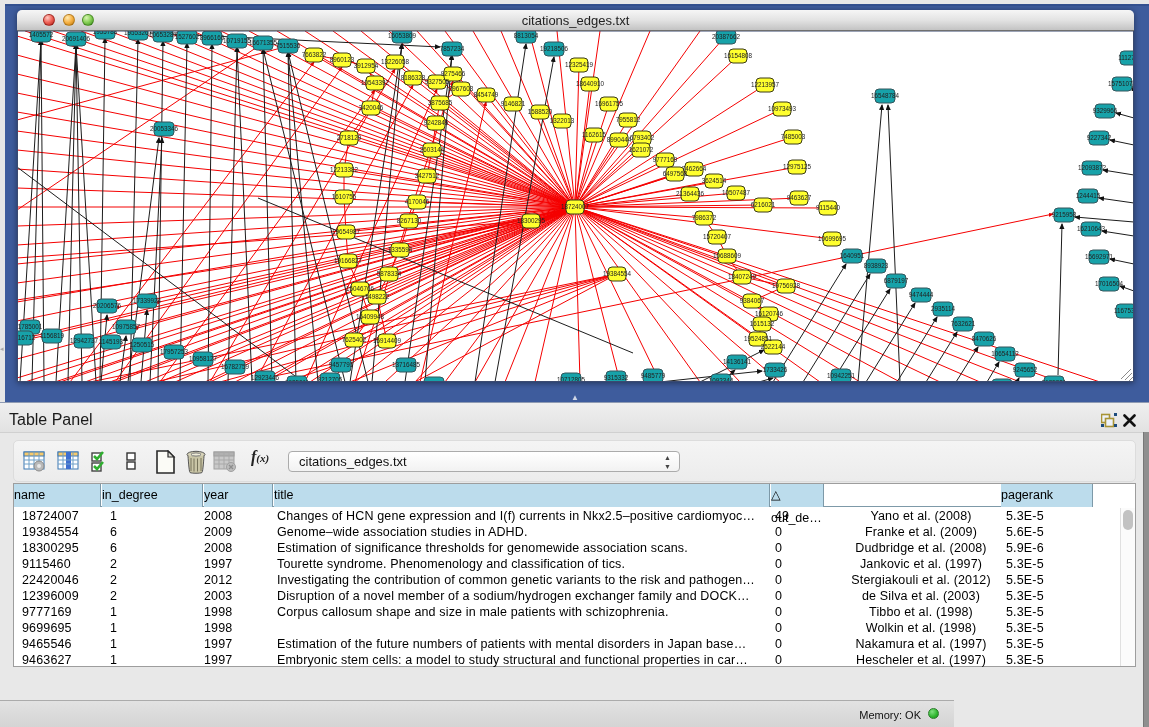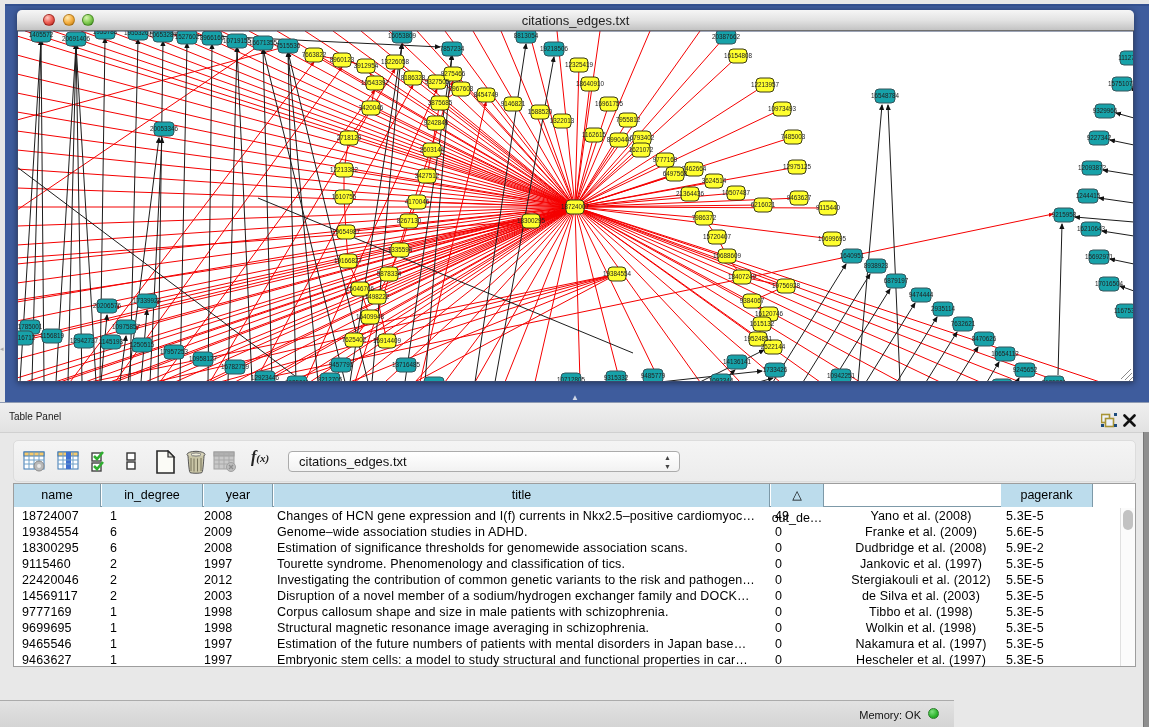--- a/index.html
+++ b/index.html
@@ -24,33 +24,33 @@
 #net .nt{fill:#17a2a9;stroke:#34565c;stroke-width:1}
 #net .ny{fill:#ffff2e;stroke:#3a3a16;stroke-width:1}
 #net .nl{font-family:"Liberation Sans",sans-serif;font-size:6.3px;fill:#222;text-anchor:middle}
 
 #nub{position:absolute;left:569px;top:394px;width:12px;height:7px;color:#cfd6e6;font-size:8px;line-height:7px;text-align:center}
 #lnub{position:absolute;left:0px;top:344px;width:5px;height:9px;color:#aaa;font-size:7px;line-height:9px}
 
 #panel{position:absolute;left:0;top:402px;width:1149px;height:325px;background:#e8e8e8}
 #phead{position:absolute;left:0;top:0;width:100%;height:31px;
  background:linear-gradient(#efefef,#e2e2e2);border-top:1px solid #8f9bb3;border-bottom:1px solid #d0d0d0}
-#phead .t{position:absolute;left:9px;top:8px;font-size:10px;color:#1a1a1a}
+#phead .t{position:absolute;left:9px;top:8px;font-size:16px;color:#1a1a1a}
 #pfloat{position:absolute;left:1101px;top:9px}
 
 #tools{position:absolute;left:13px;top:38px;width:1123px;height:42px;background:linear-gradient(#f4f4f4,#ececec);
  border:1px solid #dcdcdc;border-radius:5px}
 .ic{position:absolute;top:9px}
 #combo{position:absolute;left:274px;top:10px;width:392px;height:21px;background:linear-gradient(#ffffff,#f2f2f2);
  border:1px solid #ababab;border-radius:4px;font-size:13px;color:#111;line-height:19px;padding-left:10px}
 #combo .stp{position:absolute;right:8px;top:1px;font-size:7px;line-height:9px;color:#444;letter-spacing:0}
 
 #tbl{position:absolute;left:13px;top:81px;width:1123px;height:184px;background:#fff;border:1px solid #9d9d9d}
 .th{position:absolute;top:0;height:23px;background:#bcdcec;border-right:1px solid #7d99a8;
- font-size:12.5px;color:#000;text-align:center;line-height:23px}
+ font-size:12.5px;color:#000;text-align:left;line-height:23px}
 #thwrap{position:absolute;left:0;top:0;width:1079px;height:23px;border-bottom:1px solid #7d99a8;background:#fff}
 .trow{position:absolute;left:0;width:1105px;height:16px;font-size:12.5px;letter-spacing:0.15px;color:#000;white-space:nowrap}
 .trow span{position:absolute;top:1px}
 .c0{left:8px}.c1{left:96px}.c2{left:190px}.c3{left:263px}.c4{left:761px}
 .c5{left:827px;width:160px;text-align:center}.c6{left:992px}
 
 #sbar{position:absolute;left:1106px;top:24px;width:15px;height:158px;background:#fbfbfb;border-left:1px solid #e0e0e0}
 #sbar .th2{position:absolute;left:2px;top:2px;width:10px;height:20px;background:#c2c2c2;border-radius:5px}
 
 #rstrip{position:absolute;left:1143px;top:30px;width:6px;height:295px;background:#8f8f8f;border-left:1px solid #777;z-index:5}
@@ -697,63 +697,62 @@
           <span class="c5">Franke et al. (2009)</span>
           <span class="c6">5.6E-5</span>
         </div>
 <div class="trow" style="top:56px">
           <span class="c0">18300295</span>
           <span class="c1">6</span>
           <span class="c2">2008</span>
           <span class="c3">Estimation of significance thresholds for genomewide association scans.</span>
           <span class="c4">0</span>
           <span class="c5">Dudbridge et al. (2008)</span>
-          <span class="c6">5.9E-2</span>
+          <span class="c6">5.9E-6</span>
         </div>
 <div class="trow" style="top:72px">
           <span class="c0">9115460</span>
           <span class="c1">2</span>
           <span class="c2">1997</span>
           <span class="c3">Tourette syndrome. Phenomenology and classification of tics.</span>
           <span class="c4">0</span>
           <span class="c5">Jankovic et al. (1997)</span>
           <span class="c6">5.3E-5</span>
         </div>
 <div class="trow" style="top:88px">
           <span class="c0">22420046</span>
           <span class="c1">2</span>
           <span class="c2">2012</span>
           <span class="c3">Investigating the contribution of common genetic variants to the risk and pathogen…</span>
           <span class="c4">0</span>
           <span class="c5">Stergiakouli et al. (2012)</span>
           <span class="c6">5.5E-5</span>
         </div>
 <div class="trow" style="top:104px">
-          <span class="c0">14569117</span>
+          <span class="c0">12396009</span>
           <span class="c1">2</span>
           <span class="c2">2003</span>
           <span class="c3">Disruption of a novel member of a sodium/hydrogen exchanger family and DOCK…</span>
           <span class="c4">0</span>
           <span class="c5">de Silva et al. (2003)</span>
           <span class="c6">5.3E-5</span>
         </div>
 <div class="trow" style="top:120px">
           <span class="c0">9777169</span>
           <span class="c1">1</span>
           <span class="c2">1998</span>
           <span class="c3">Corpus callosum shape and size in male patients with schizophrenia.</span>
           <span class="c4">0</span>
           <span class="c5">Tibbo et al. (1998)</span>
           <span class="c6">5.3E-5</span>
         </div>
 <div class="trow" style="top:136px">
           <span class="c0">9699695</span>
           <span class="c1">1</span>
           <span class="c2">1998</span>
-          <span class="c3">Structural magnetic resonance image averaging in schizophrenia.</span>
           <span class="c4">0</span>
           <span class="c5">Wolkin et al. (1998)</span>
           <span class="c6">5.3E-5</span>
         </div>
 <div class="trow" style="top:152px">
           <span class="c0">9465546</span>
           <span class="c1">1</span>
           <span class="c2">1997</span>
           <span class="c3">Estimation of the future numbers of patients with mental disorders in Japan base…</span>
           <span class="c4">0</span>

